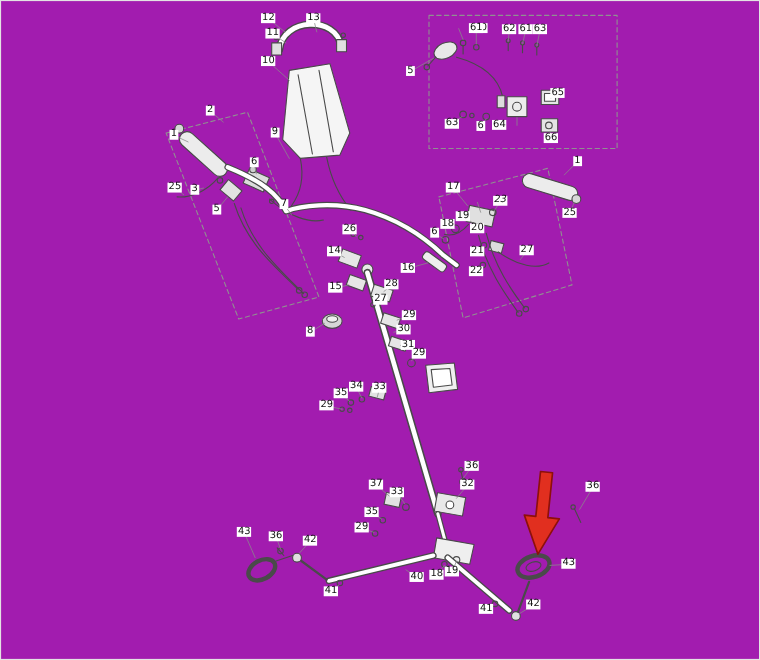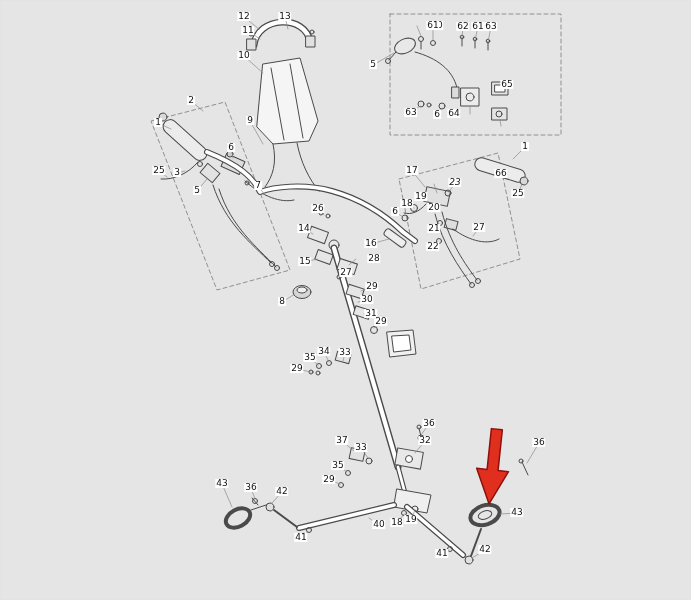--- a/index.html
+++ b/index.html
@@ -1,20 +1,20 @@
 <!DOCTYPE html>
 <html><head>
 <meta charset="utf-8">
 <style>
   html, body { margin: 0; padding: 0; background: #ffffff; }
   #canvas {
     position: relative;
     width: 691px;
     height: 600px;
-    background: #e5e5e5;
+    background: #a21caf;
     overflow: hidden;
     box-sizing: border-box;
     border: 1px solid #e3e3e3;
     font-family: "DejaVu Sans", sans-serif;
   }
   #art { position: absolute; left: 0; top: 0; z-index: 1; }
   #label-layer { position: absolute; inset: 0; z-index: 3; pointer-events: none; }
   .part-label {
     position: absolute;
     transform: translate(-50%, -55%);
@@ -279,42 +279,42 @@
       <div class="part-label" style="left: 249px; top: 120px;">9</div>
       <div class="part-label" style="left: 230px; top: 147px;">6</div>
       <div class="part-label" style="left: 158px; top: 170px;">25</div>
       <div class="part-label" style="left: 176px; top: 172px;">3</div>
       <div class="part-label" style="left: 196px; top: 190px;">5</div>
       <div class="part-label" style="left: 257px; top: 185px;">7</div>
       <div class="part-label" style="left: 317px; top: 208px; text-align: right;">26</div>
       <div class="part-label" style="left: 303px; top: 228px;">14</div>
       <div class="part-label" style="left: 370px; top: 243px;">16</div>
       <div class="part-label" style="left: 304px; top: 261px;">15</div>
-      <div class="part-label" style="left: 373px; top: 258px;">28</div>
+      <div class="part-label" style="left: 355px; top: 258px;">28</div>
       <div class="part-label" style="left: 345px; top: 272px;">27</div>
       <div class="part-label" style="left: 371px; top: 286px;">29</div>
       <div class="part-label" style="left: 281px; top: 301px;">8</div>
       <div class="part-label" style="left: 366px; top: 299px;">30</div>
       <div class="part-label" style="left: 370px; top: 313px;">31</div>
       <div class="part-label" style="left: 380px; top: 321px;">29</div>
       <div class="part-label" style="left: 309px; top: 357px;">35</div>
       <div class="part-label" style="left: 323px; top: 351px;">34</div>
       <div class="part-label" style="left: 344px; top: 352px;">33</div>
       <div class="part-label" style="left: 296px; top: 368px;">29</div>
       <div class="part-label" style="left: 436px; top: 25px;">60</div>
       <div class="part-label" style="left: 432px; top: 25px;">61</div>
       <div class="part-label" style="left: 462px; top: 26px;">62</div>
       <div class="part-label" style="left: 477px; top: 26px;">61</div>
       <div class="part-label" style="left: 490px; top: 26px;">63</div>
       <div class="part-label" style="left: 372px; top: 64px;">5</div>
       <div class="part-label" style="left: 506px; top: 84px;">65</div>
       <div class="part-label" style="left: 410px; top: 112px;">63</div>
       <div class="part-label" style="left: 436px; top: 114px;">6</div>
       <div class="part-label" style="left: 453px; top: 113px;">64</div>
-      <div class="part-label" style="left: 500px; top: 125px; margin-top: 48px;">66</div>
+      <div class="part-label" style="left: 500px; top: 125px;">66</div>
       <div class="part-label" style="left: 524px; top: 146px;">1</div>
       <div class="part-label" style="left: 411px; top: 170px;">17</div>
       <div class="part-label" style="left: 433px; top: 183px; margin-top: 24px;">20</div>
       <div class="part-label" style="left: 454px; top: 182px; font-style: italic;">23</div>
       <div class="part-label" style="left: 420px; top: 196px;">19</div>
       <div class="part-label" style="left: 406px; top: 203px;">18</div>
       <div class="part-label" style="left: 517px; top: 193px;">25</div>
       <div class="part-label" style="left: 394px; top: 211px;">6</div>
       <div class="part-label" style="left: 433px; top: 228px;">21</div>
       <div class="part-label" style="left: 478px; top: 227px;">27</div>

